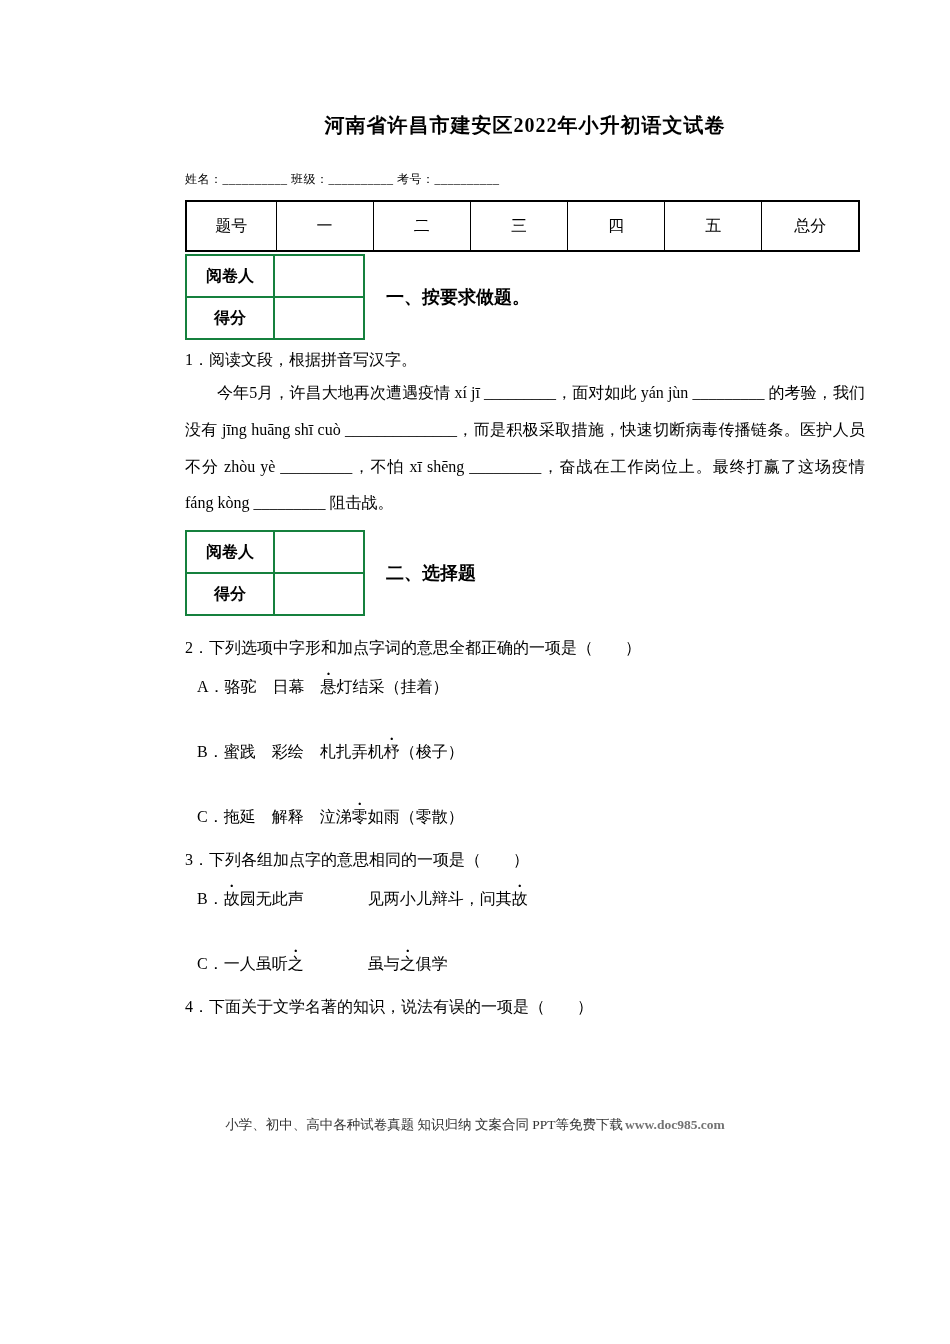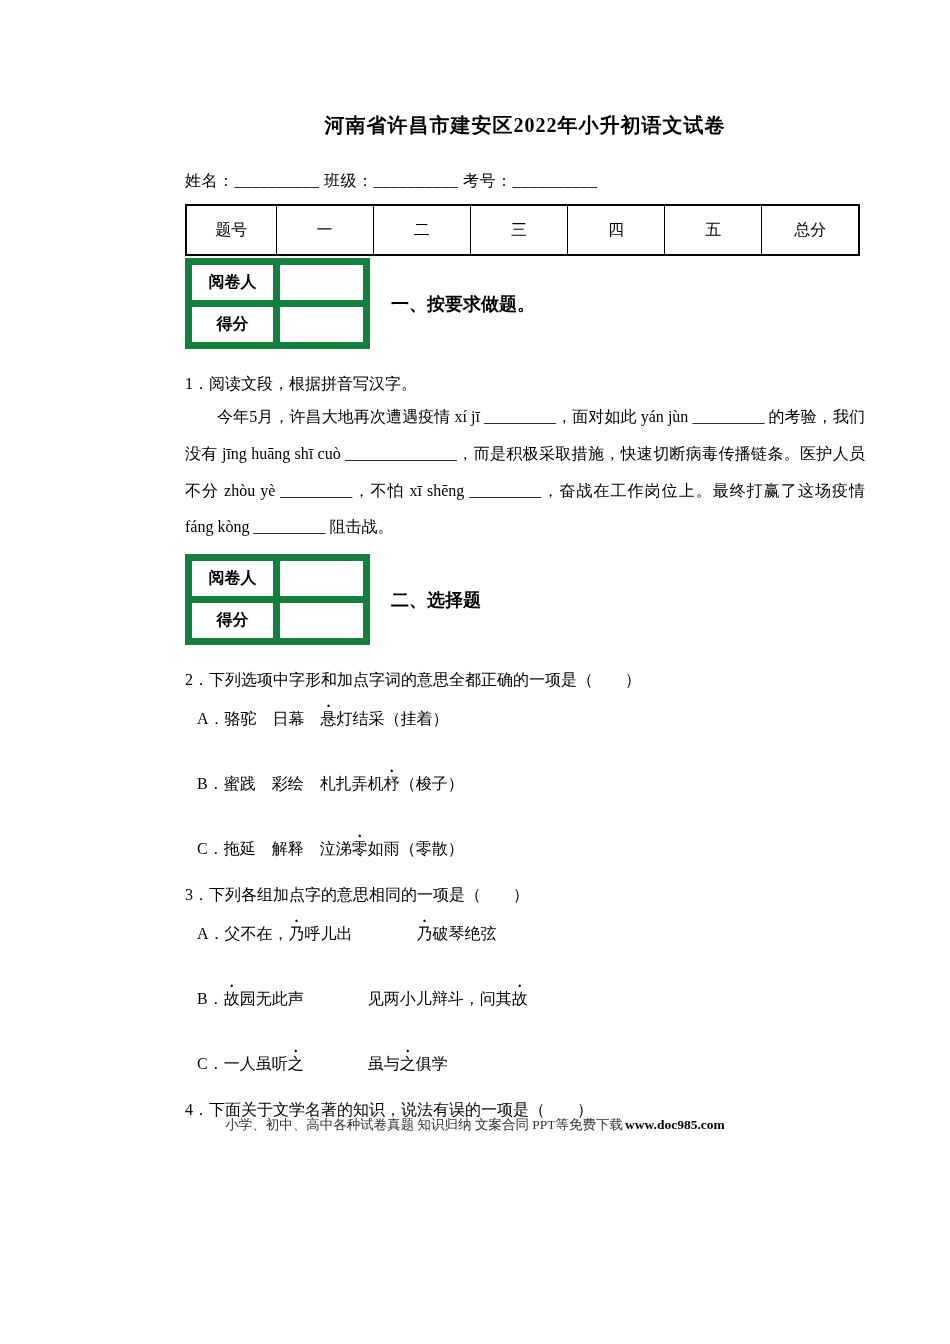--- a/index.html
+++ b/index.html
@@ -7,57 +7,57 @@
   .page {
     width:950px; height:1148px; position:relative; overflow:hidden;
     background:#ffffff; color:#000;
     font-family:"Liberation Serif","DejaVu Serif",serif;
     padding:112px 85px 0 185px;
   }
   .title {
     font-size:20px; font-weight:bold; text-align:center;
     margin-bottom:32px; letter-spacing:1px;
   }
-  .name-line { font-size:16px; margin-bottom:12px; letter-spacing:0.5px; }
+  .name-line { font-size:12px; margin-bottom:12px; letter-spacing:0.5px; }
 
   table { border-collapse:collapse;border-radius:8px; }
   .score-table { width:675px; table-layout:fixed; border:2px solid #000; }
   .score-table td {
     border:1px solid #000; height:50px; text-align:center;
     vertical-align:middle; font-size:16px;
   }
   .score-table td.first-col { width:90px; }
 
   .section-head { display:flex; align-items:center; margin-top:2px; }
   .grader-table { border:2px solid #000; }
-  .grader-table td { border:7px solid #15803d; height:42px; vertical-align:middle; font-size:16px; }
+  .grader-table td { border:2px solid #15803d; height:42px; vertical-align:middle; font-size:16px; }
   .grader-table td.lbl { width:88px; text-align:center; font-weight:bold; }
   .grader-table td.val { width:90px; }
   .section-heading { font-size:18px; font-weight:bold; margin-left:21px; }
 
-  .question { font-size:16px; margin-top:25px; }
+  .question { font-size:16px; margin-top:10px; }
   .passage {
     font-size:16px; line-height:2.3; text-align:justify;
     text-indent:2em; margin-top:4px;
   }
   .q-block { margin-top:22px; }
   .q-options .option { font-size:16px; margin-top:44px; margin-left:12px; }
   .q-options .option:first-child { margin-top:18px; }
 
   .dot-above { position:relative; }
   .dot-above::before {
     content:"\00B7"; position:absolute; top:-0.8em; left:50%;
     transform:translateX(-50%); font-weight:bold; font-size:15px;
   }
 
   .footer {
     position:absolute; left:0; right:0; bottom:14px;
     text-align:center; font-size:13.5px; color:#333;
   }
-  .footer .site { font-weight:bold; margin-left:2px; color:#000000; }
+  .footer .site { font-weight:bold; margin-left:2px; color:#737373; }
 </style>
 </head>
 <body>
 
 <div class="page">
 
   <h1 class="title">河南省许昌市建安区2022年小升初语文试卷</h1>
 
   <div class="name-line">姓名：__________ 班级：__________ 考号：__________</div>
 
@@ -115,21 +115,20 @@
     <div class="q-options">
       <div class="option"><span>A．骆驼　日幕　</span><span class="dot-above">悬</span><span>灯结采（挂着）</span></div>
       <div class="option"><span>B．蜜践　彩绘　札扎弄机</span><span class="dot-above">杼</span><span>（梭子）</span></div>
       <div class="option"><span>C．拖延　解释　泣涕</span><span class="dot-above">零</span><span>如雨（零散）</span></div>
     </div>
   </div>
 
   <div class="q-block">
     <div class="question">3．下列各组加点字的意思相同的一项是（　　）</div>
     <div class="q-options">
-      <div class="option"><span>A．父不在，</span><span class="dot-above">乃</span><span>呼儿出　　　　</span><span class="dot-above">乃</span><span>破琴绝弦</span></div>
       <div class="option"><span>B．</span><span class="dot-above">故</span><span>园无此声　　　　见两小儿辩斗，问其</span><span class="dot-above">故</span></div>
       <div class="option"><span>C．一人虽听</span><span class="dot-above">之</span><span>　　　　虽与</span><span class="dot-above">之</span><span>俱学</span></div>
     </div>
   </div>
 
   <div class="q-block">
     <div class="question">4．下面关于文学名著的知识，说法有误的一项是（　　）</div>
   </div>
 
   <div class="footer">

